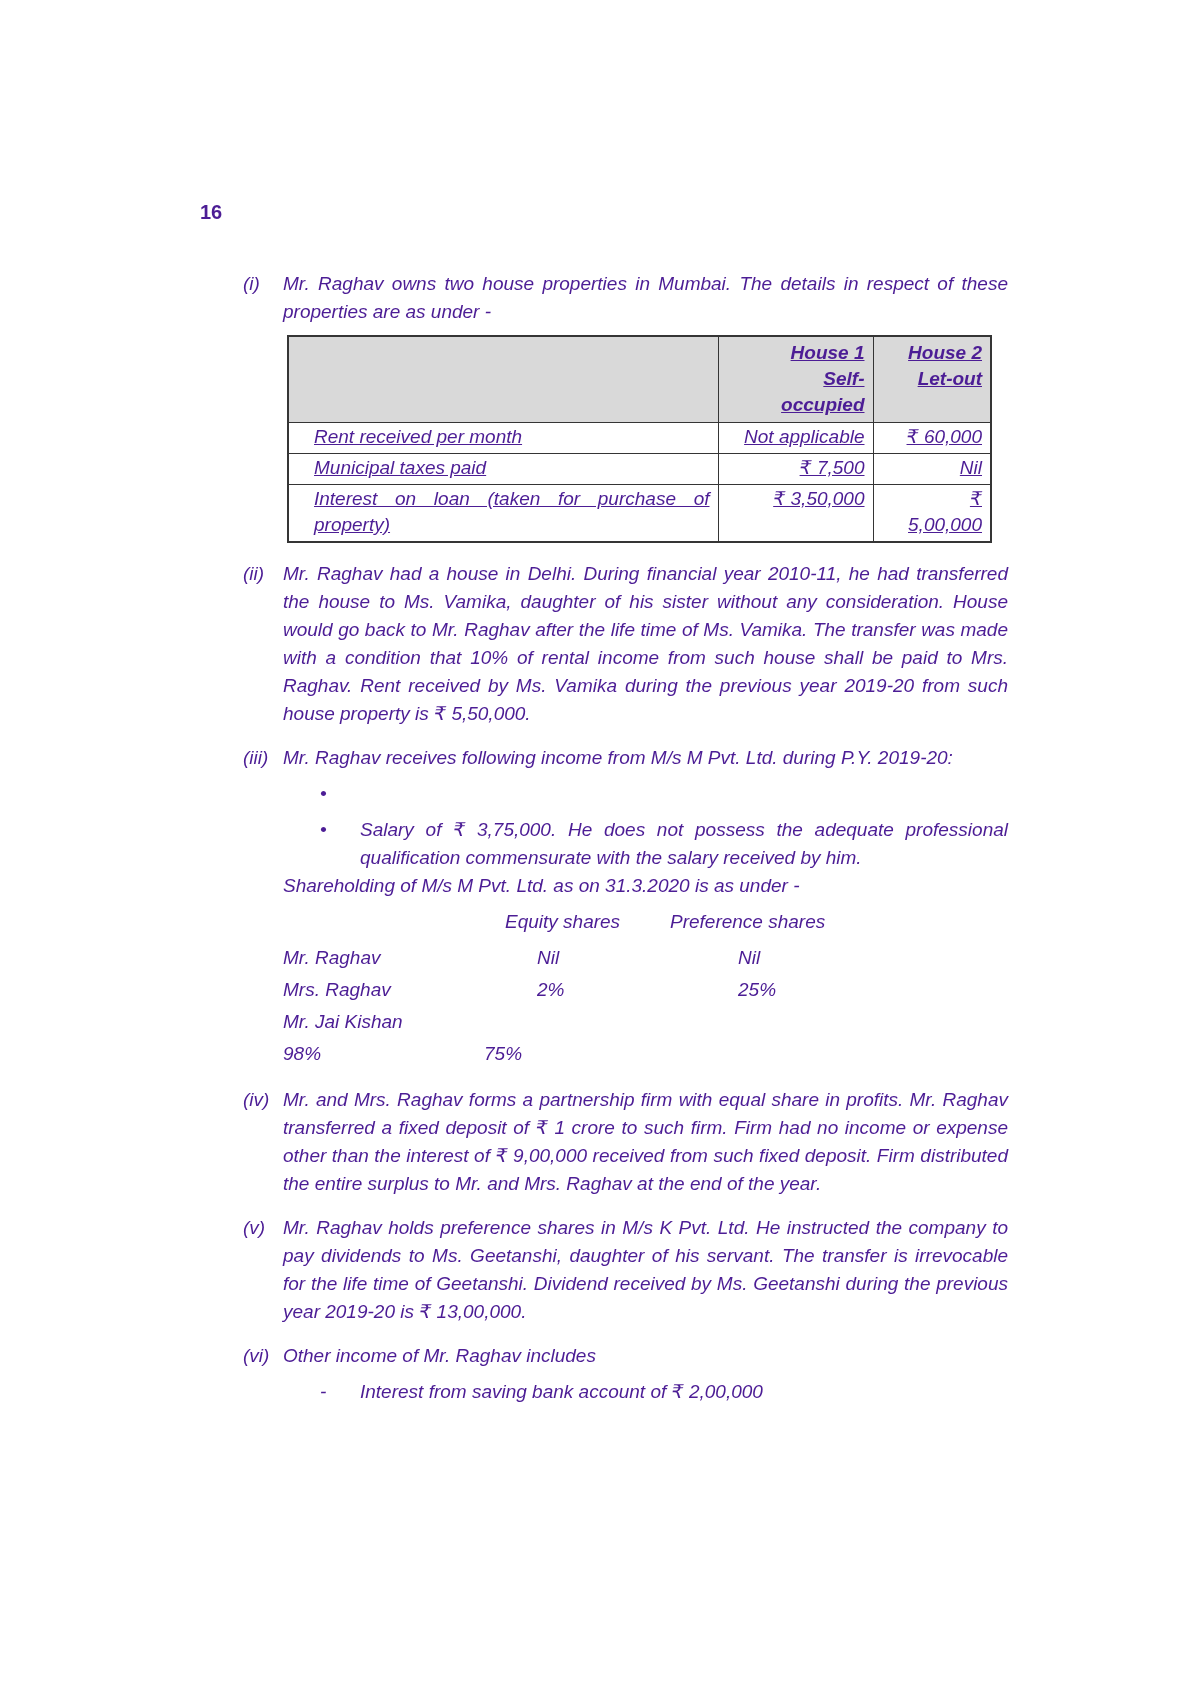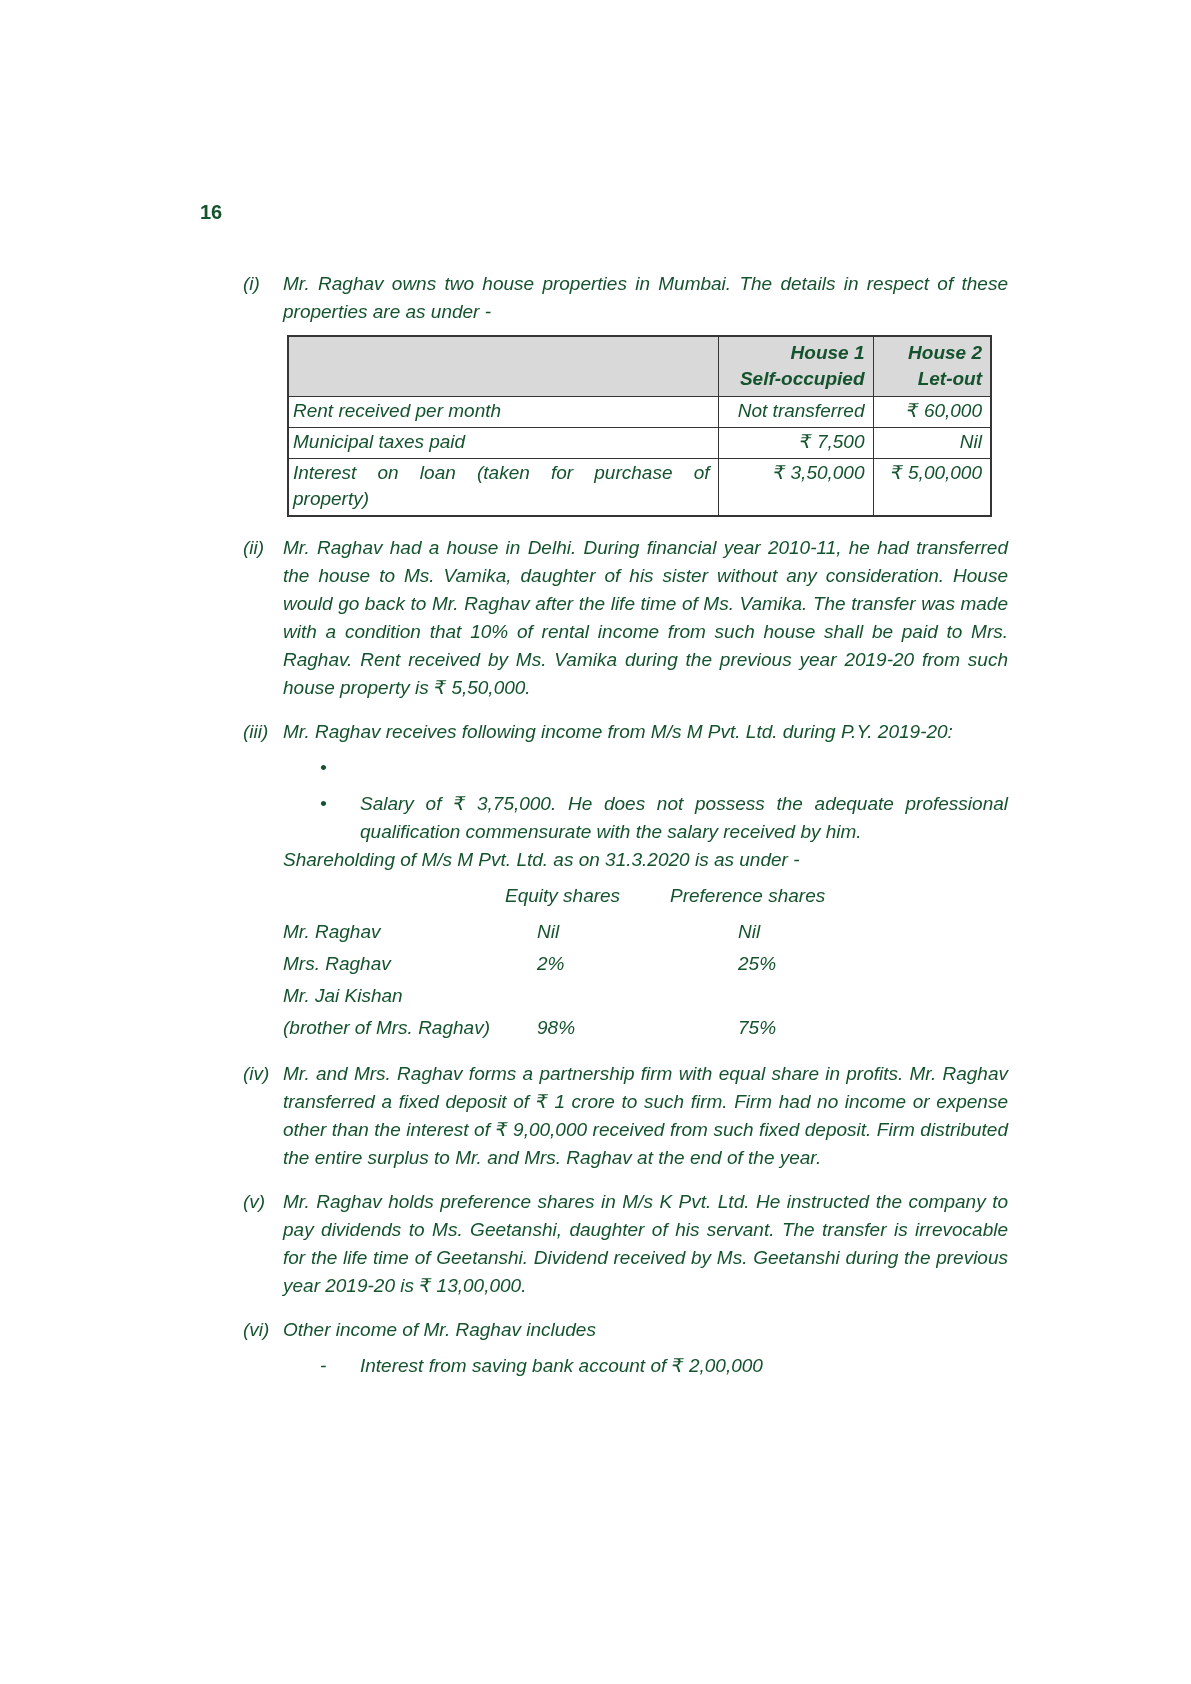--- a/index.html
+++ b/index.html
@@ -5,21 +5,21 @@
   * { box-sizing: border-box; }
   html, body { margin: 0; padding: 0; background: #ffffff; }
 
   .page {
     position: relative;
     width: 1191px;
     height: 1684px;
     background: #ffffff;
     font-family: "Liberation Sans", "DejaVu Sans", sans-serif;
     font-style: italic;
-    color: #14532d;
+    color: #4c1d95;
     overflow: hidden;
   }
 
   .content {
     position: absolute;
     left: 200px;
     top: 200px;
     width: 808px;
   }
 
@@ -50,24 +50,25 @@
   
   .props-table {
     width: 703px;
     margin: 9px 0 1px 4px;
     border-collapse: collapse;
     border: 2px solid #353535;
     table-layout: fixed;
   }
   .props-table td {
     border: 1.5px solid #353535;
-    padding: 1px 8px 3px 4px;
+    padding: 1px 8px 3px 25px;
     font-size: 19px;
     line-height: 26px;
     vertical-align: top;
+    text-decoration: underline;
   }
   .props-table .hdr td {
     background: #d9d9d9;
     font-weight: bold;
     text-align: right;
     padding-top: 3px; padding-bottom: 4px;
   }
   .hcell-line { display: block; }
   .cell-val { text-align: right; }
   .lbl-line { display: block; }
@@ -122,21 +123,21 @@
               <td>
                 <span class="hcell-line">House 2</span>
                 <span class="hcell-line">Let-out</span>
               </td>
             </tr>
             <tr>
               <td>
                 <span class="lbl-line">Rent received per month</span>
 
               </td>
-              <td class="cell-val">Not transferred</td>
+              <td class="cell-val">Not applicable</td>
               <td class="cell-val">₹ 60,000</td>
             </tr>
             <tr>
               <td>
                 <span class="lbl-line">Municipal taxes paid</span>
 
               </td>
               <td class="cell-val">₹ 7,500</td>
               <td class="cell-val">Nil</td>
             </tr>
@@ -190,21 +191,20 @@
           <span class="sh-name">Mrs. Raghav</span>
           <span class="sh-eq">2%</span>
           <span class="sh-pr">25%</span>
         </div>
         <div class="sh-row">
           <span class="sh-name">Mr. Jai Kishan</span>
           <span class="sh-eq"></span>
           <span class="sh-pr"></span>
         </div>
         <div class="sh-row">
-          <span class="sh-name">(brother of Mrs. Raghav)</span>
           <span class="sh-eq">98%</span>
           <span class="sh-pr">75%</span>
         </div>
       </div>
     </div>
 
     <div class="item">
       <div class="item-num">(iv)</div>
       <div class="item-body">
         <p class="para just">Mr. and Mrs. Raghav forms a partnership firm with equal share in profits. Mr. Raghav transferred a fixed deposit of ₹ 1 crore to such firm. Firm had no income or expense other than the interest of ₹ 9,00,000 received from such fixed deposit. Firm distributed the entire surplus to Mr. and Mrs. Raghav at the end of the year.</p>

